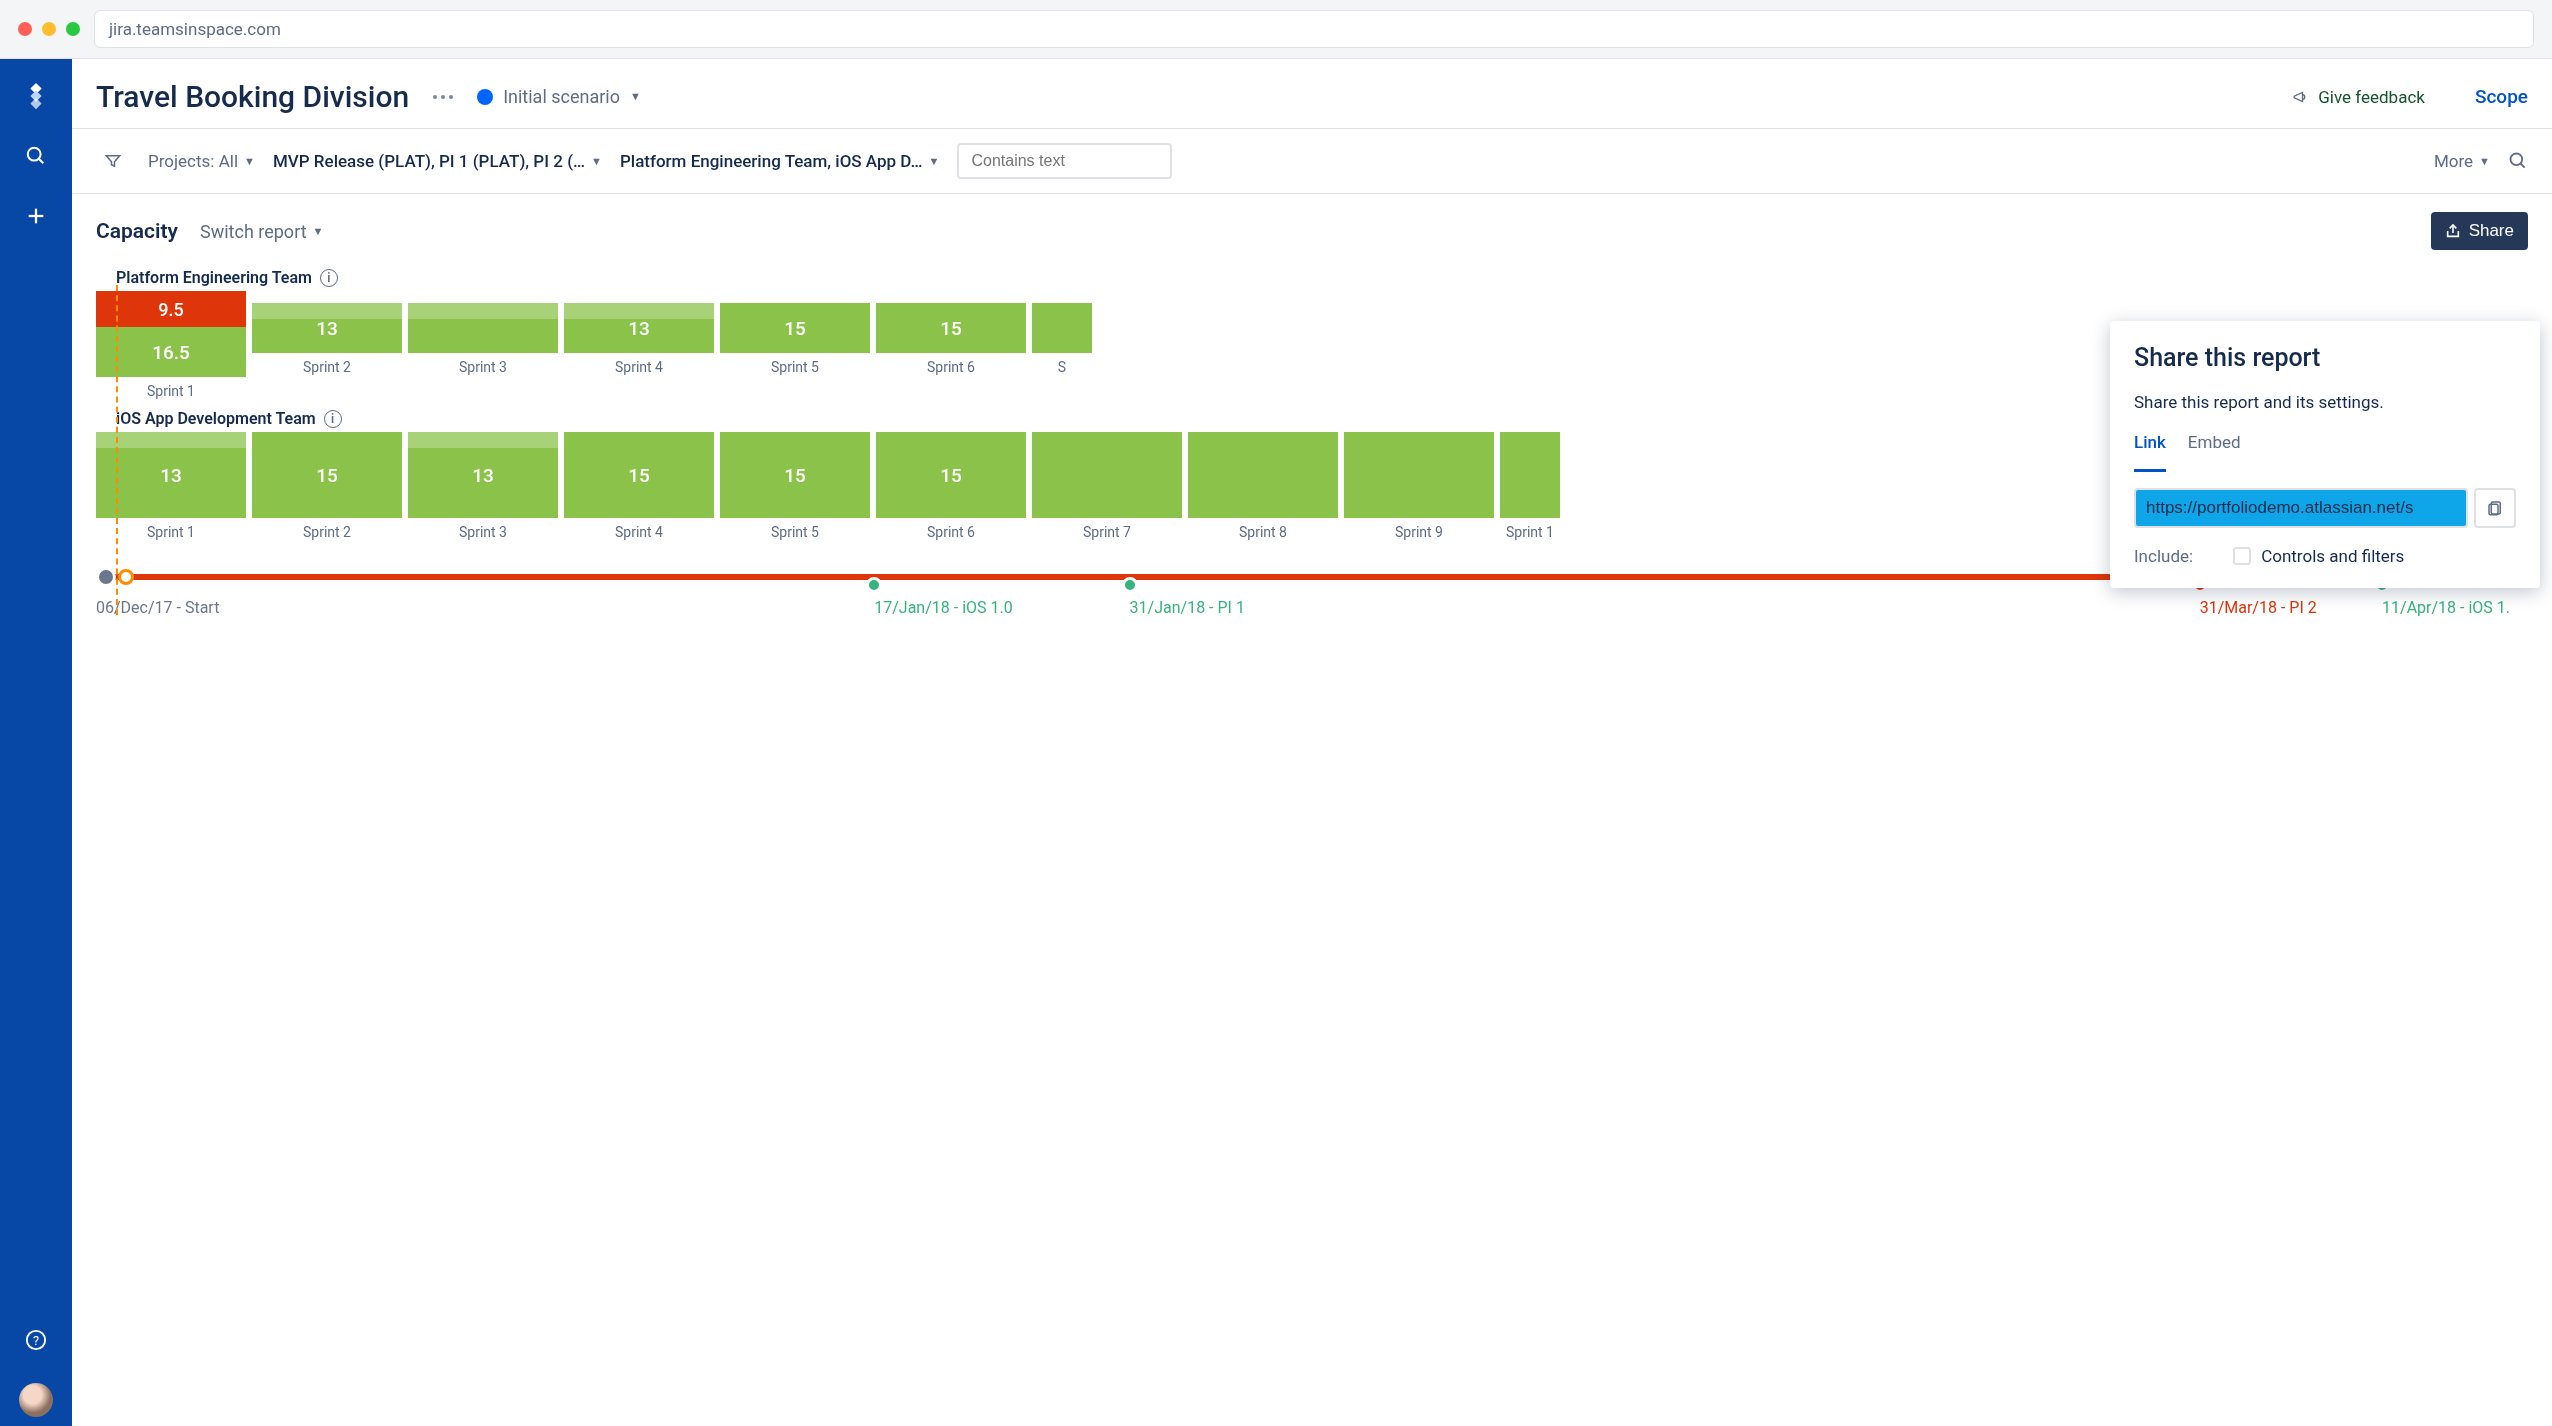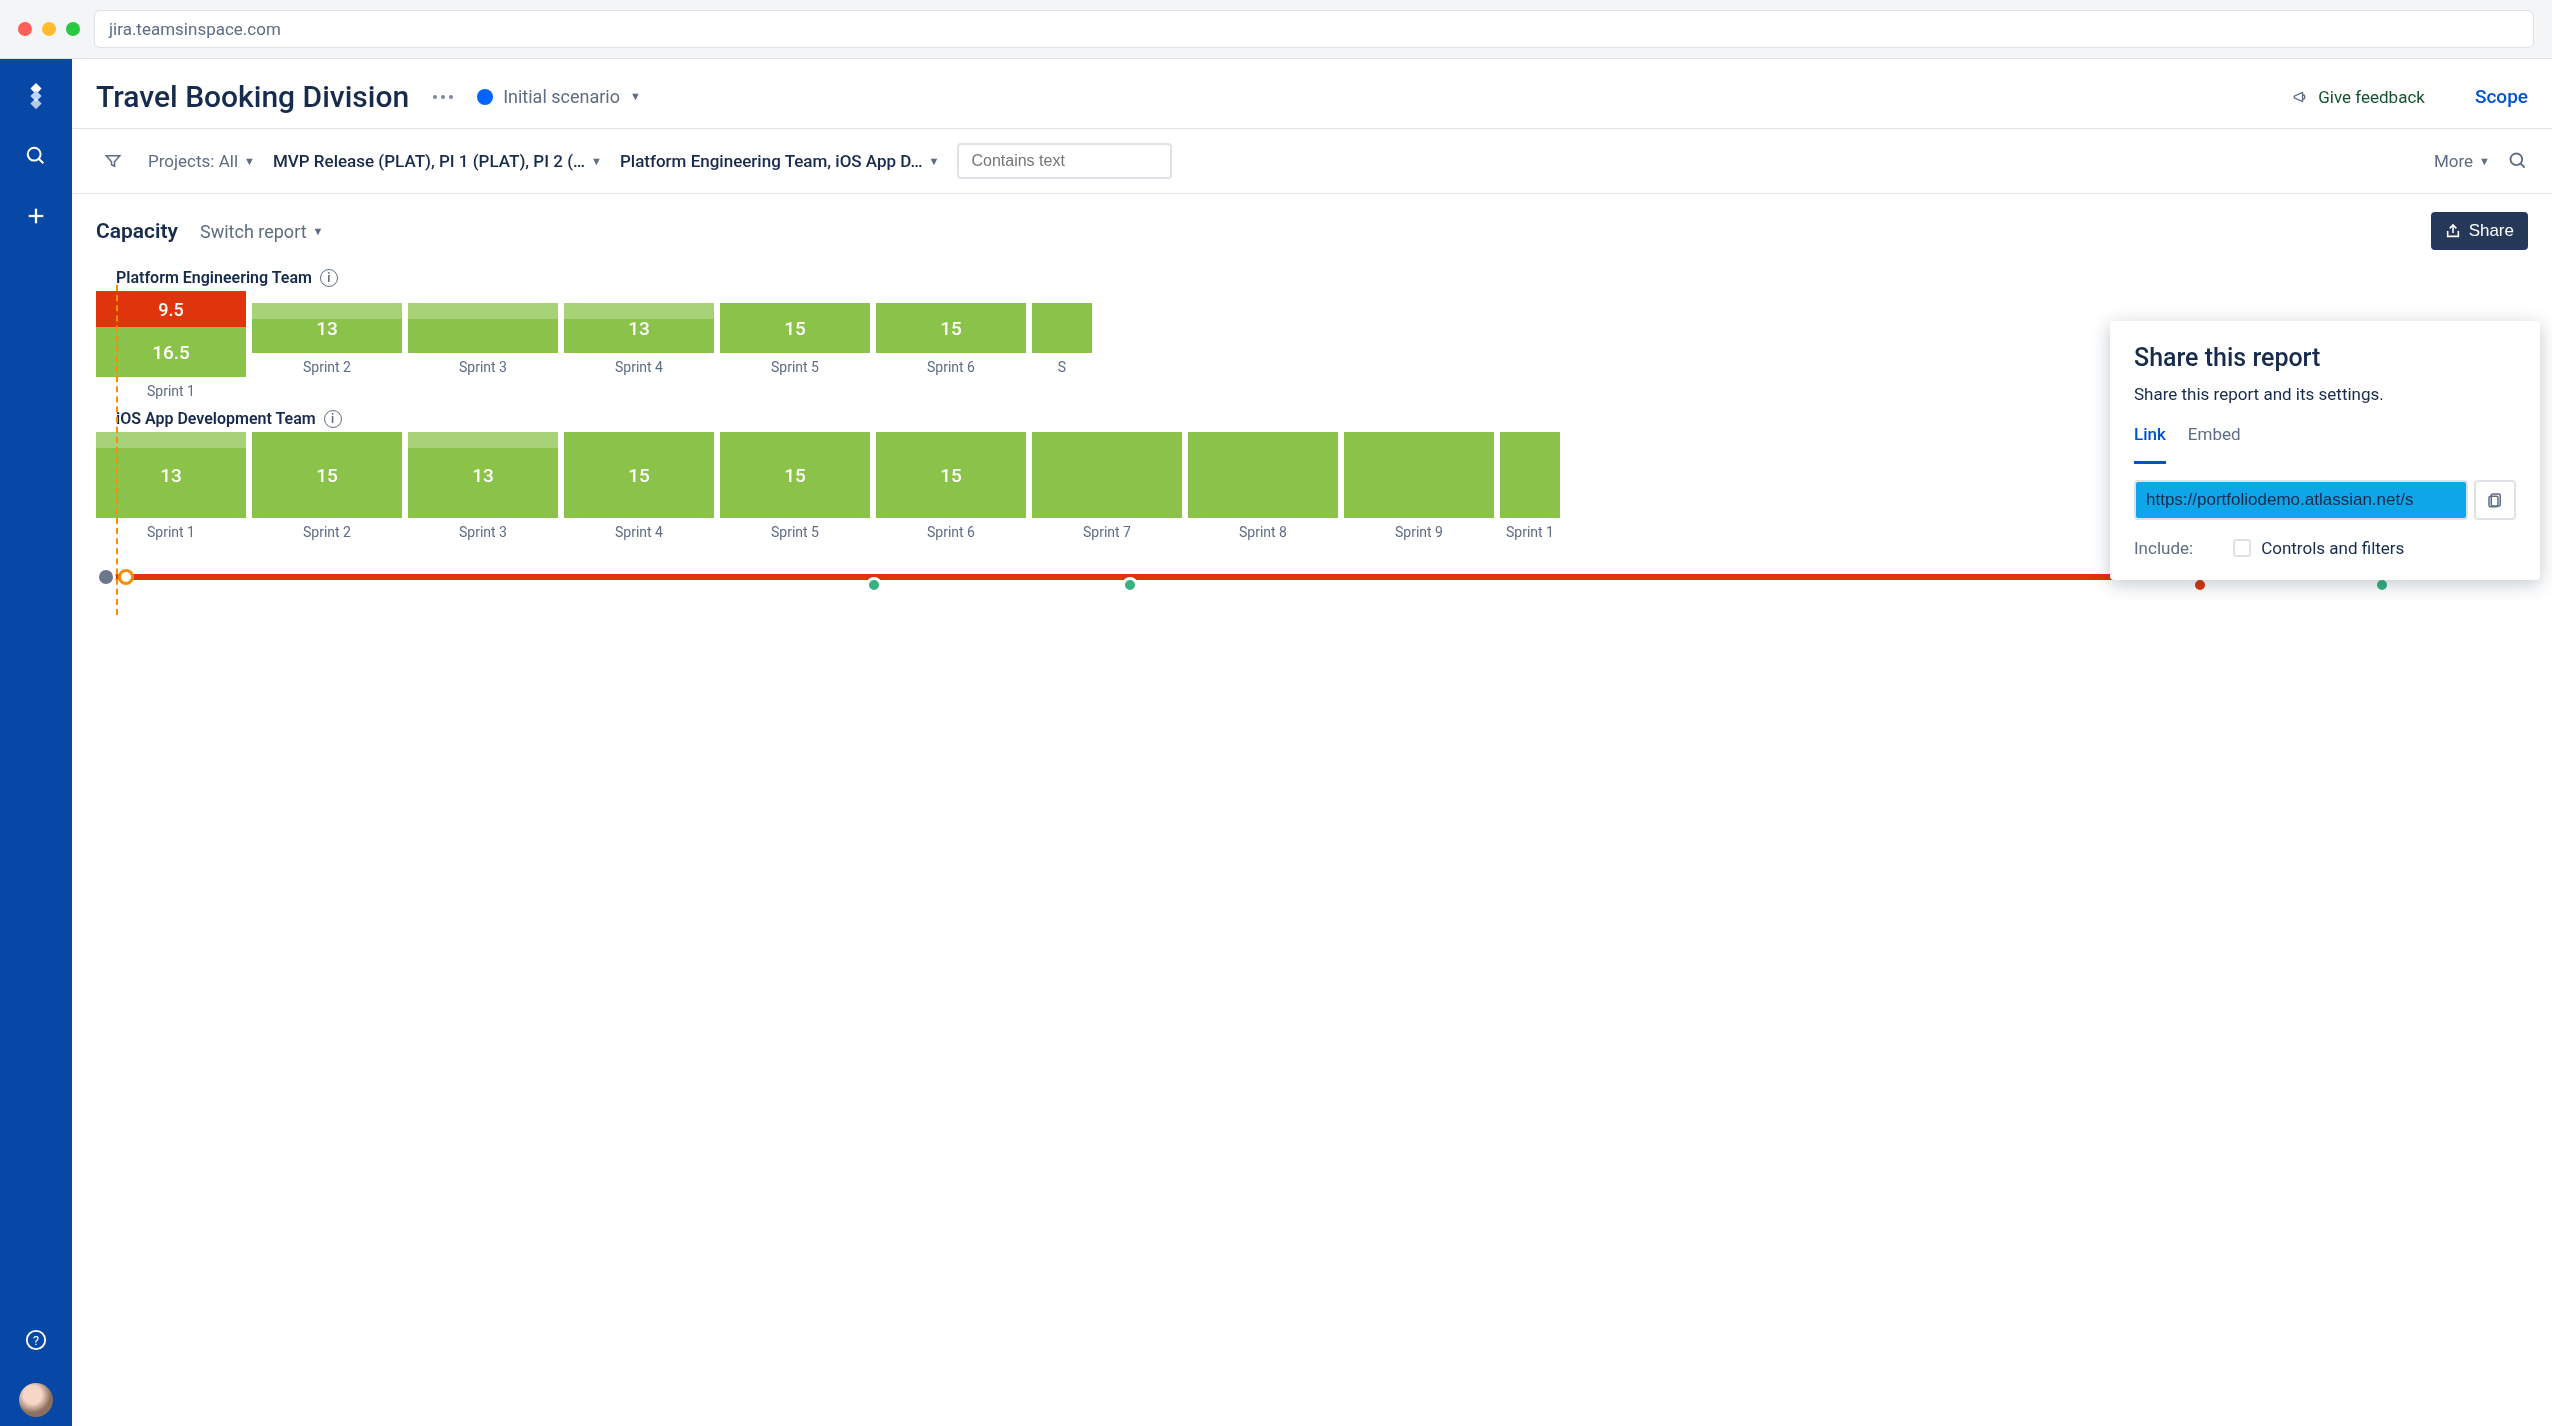--- a/index.html
+++ b/index.html
@@ -71,21 +71,21 @@
 .milestone-dot.green { background: #36b37e; }
 .milestone-dot.red { background: #de350b; }
 .milestones-labels { position: relative; margin-top: 14px; height: 24px; font-size: 16px; }
 .ms-label { position: absolute; white-space: nowrap; }
 .ms-label.gray { color: #6b778c; }
 .ms-label.green { color: #36b37e; }
 .ms-label.red { color: #de350b; }
 
 
 .share-panel { position: absolute; top: 262px; right: 12px; width: 430px; background: #fff; border-radius: 4px; box-shadow: 0 4px 18px rgba(9,30,66,0.25); padding: 22px 24px; z-index: 10; }
-.share-title { font-size: 25px; font-weight: 500; color: #172b4d; margin-bottom: 12px; }
+.share-title { font-size: 25px; font-weight: 500; color: #172b4d; margin-bottom: 20px; }
 .share-sub { font-size: 17px; color: #172b4d; margin-bottom: 20px; }
 .share-tabs { display: flex; gap: 22px; font-size: 17px; margin-bottom: 16px; }
 .share-tab { padding-bottom: 17px; cursor: pointer; color: #5e6c84; }
 .share-tab.active { color: #0052cc; border-bottom: 3px solid #0052cc; font-weight: 500; }
 .link-row { display: flex; gap: 6px; margin-bottom: 18px; }
 .link-input { flex: 1; border: 2px solid #dfe1e6; border-radius: 4px; padding: 8px 10px; font-size: 17px; color: #172b4d; background: #0ea5e9; }
 .copy-btn { width: 42px; border: 2px solid #dfe1e6; border-radius: 4px; background: #fff; display: flex; align-items: center; justify-content: center; cursor: pointer; color: #5e6c84; }
 .include-row { display: flex; align-items: center; gap: 40px; font-size: 17px; color: #5e6c84; }
 .checkbox { width: 18px; height: 18px; border: 2px solid #dfe1e6; border-radius: 3px; cursor: pointer; margin-right: 10px; }
 .include-opt { display: flex; align-items: center; color: #172b4d; }
@@ -344,20 +344,27 @@
         <div class="track-line"></div>
         <div class="start-handle"></div>
         <div class="today-handle"></div>
         <div id="ms-dots">
             <div class="milestone-dot green" style="left: calc(32% - 8px);"></div>
             <div class="milestone-dot green" style="left: calc(42.5% - 8px);"></div>
             <div class="milestone-dot red" style="left: calc(86.5% - 8px);"></div>
             <div class="milestone-dot green" style="left: calc(94% - 8px);"></div>
           </div>
       </div>
+      <div class="milestones-labels" id="ms-labels">
+          <div class="ms-label gray" style="left: 0px;">06/Dec/17 - Start</div>
+          <div class="ms-label green" style="left: 32%;">17/Jan/18 - iOS 1.0</div>
+          <div class="ms-label green" style="left: 42.5%;">31/Jan/18 - PI 1</div>
+          <div class="ms-label red" style="left: 86.5%;">31/Mar/18 - PI 2</div>
+          <div class="ms-label green" style="left: 94%;">11/Apr/18 - iOS 1.</div>
+        </div>
     </div>
 
     <div class="share-panel">
       <div class="share-title">Share this report</div>
       <div class="share-sub">Share this report and its settings.</div>
       <div class="share-tabs">
         <div class="share-tab active">Link</div>
         <div class="share-tab">Embed</div>
       </div>
       <div class="link-row">

